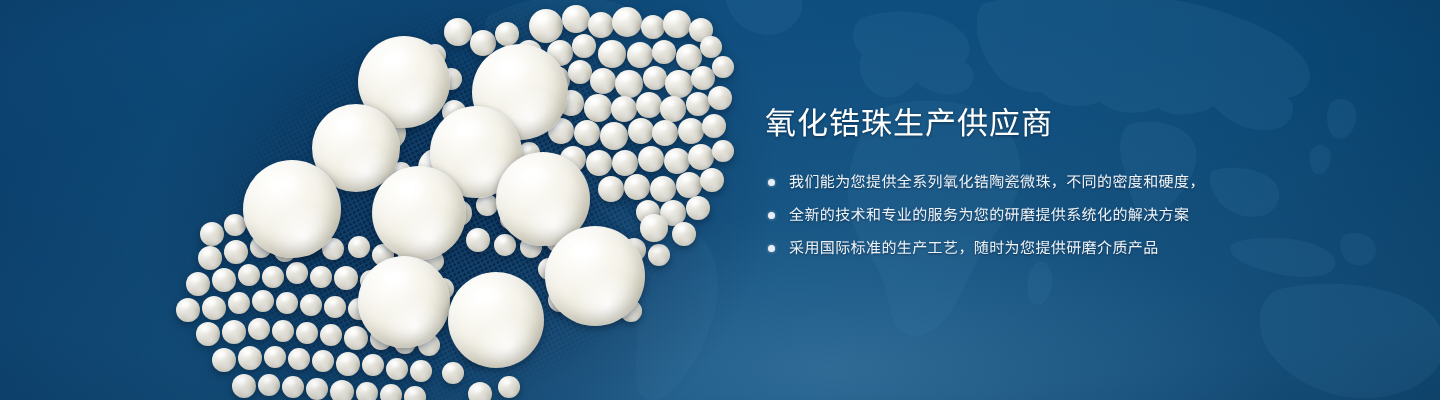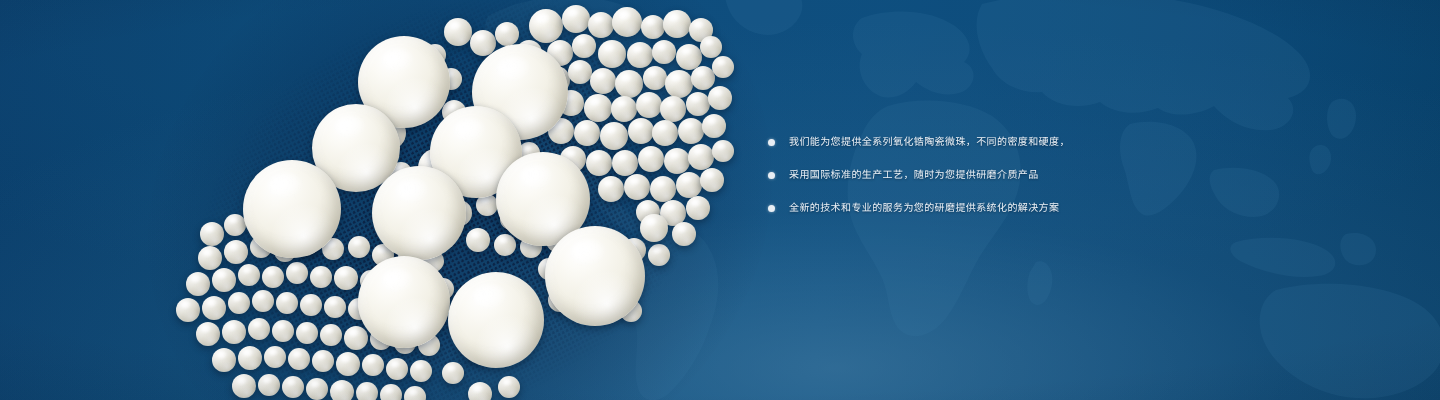--- a/index.html
+++ b/index.html
@@ -109,21 +109,21 @@
   }
   .bullets{
     list-style:none;
     margin:26px 0 0 0;
     padding:0;
   }
   .bullet{
     position:relative;
     padding-left:24px;
     margin-bottom:9px;
-    font-size:10px;
+    font-size:15px;
     line-height:24px;
     color:#eef3f8;
     letter-spacing:.4px;
     text-shadow:0 1px 2px rgba(2,20,40,0.5);
   }
   .bullet:last-child{margin-bottom:0;}
   .bullet-dot{
     position:absolute;
     left:3px; top:9px;
     width:7px; height:7px;
@@ -365,34 +365,35 @@
     <span class="bead lg" style="left:496px;top:152px;width:94px;height:94px;"></span>
     <span class="bead lg" style="left:545px;top:226px;width:100px;height:100px;"></span>
     <span class="bead lg" style="left:358px;top:256px;width:92px;height:92px;"></span>
     <span class="bead lg" style="left:448px;top:272px;width:96px;height:96px;"></span>
   </div>
 
   <div class="bg-vignette"></div>
 
   <div class="content">
 
+    <h1 class="headline">氧化锆珠生产供应商</h1>
 
     <ul class="bullets">
 
       <li class="bullet">
         <span class="bullet-dot"></span>
         <span class="bullet-line">我们能为您提供全系列氧化锆陶瓷微珠，不同的密度和硬度，</span>
       </li>
 
       <li class="bullet">
         <span class="bullet-dot"></span>
+        <span class="bullet-line">全新的技术和专业的服务为您的研磨提供系统化的解决方案</span>
+      </li>
+
+      <li class="bullet">
+        <span class="bullet-dot"></span>
         <span class="bullet-line">采用国际标准的生产工艺，随时为您提供研磨介质产品</span>
       </li>
 
-      <li class="bullet">
-        <span class="bullet-dot"></span>
-        <span class="bullet-line">全新的技术和专业的服务为您的研磨提供系统化的解决方案</span>
-      </li>
-
     </ul>
   </div>
 
 </div>
 
 </body></html>

